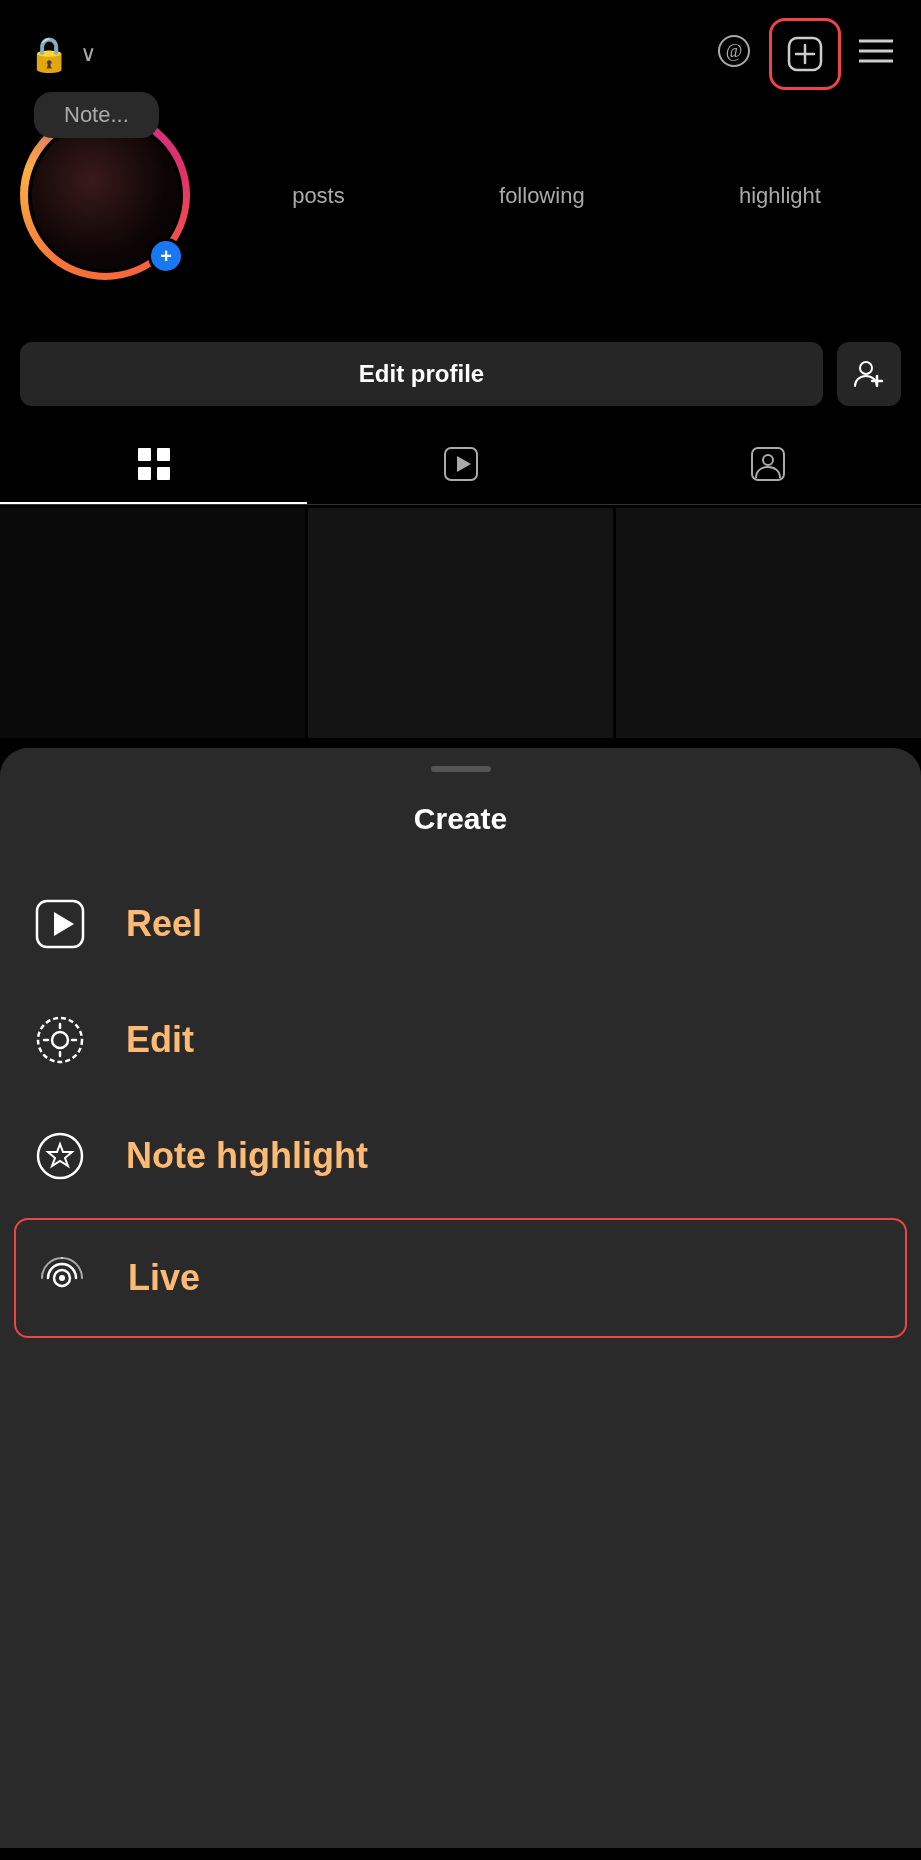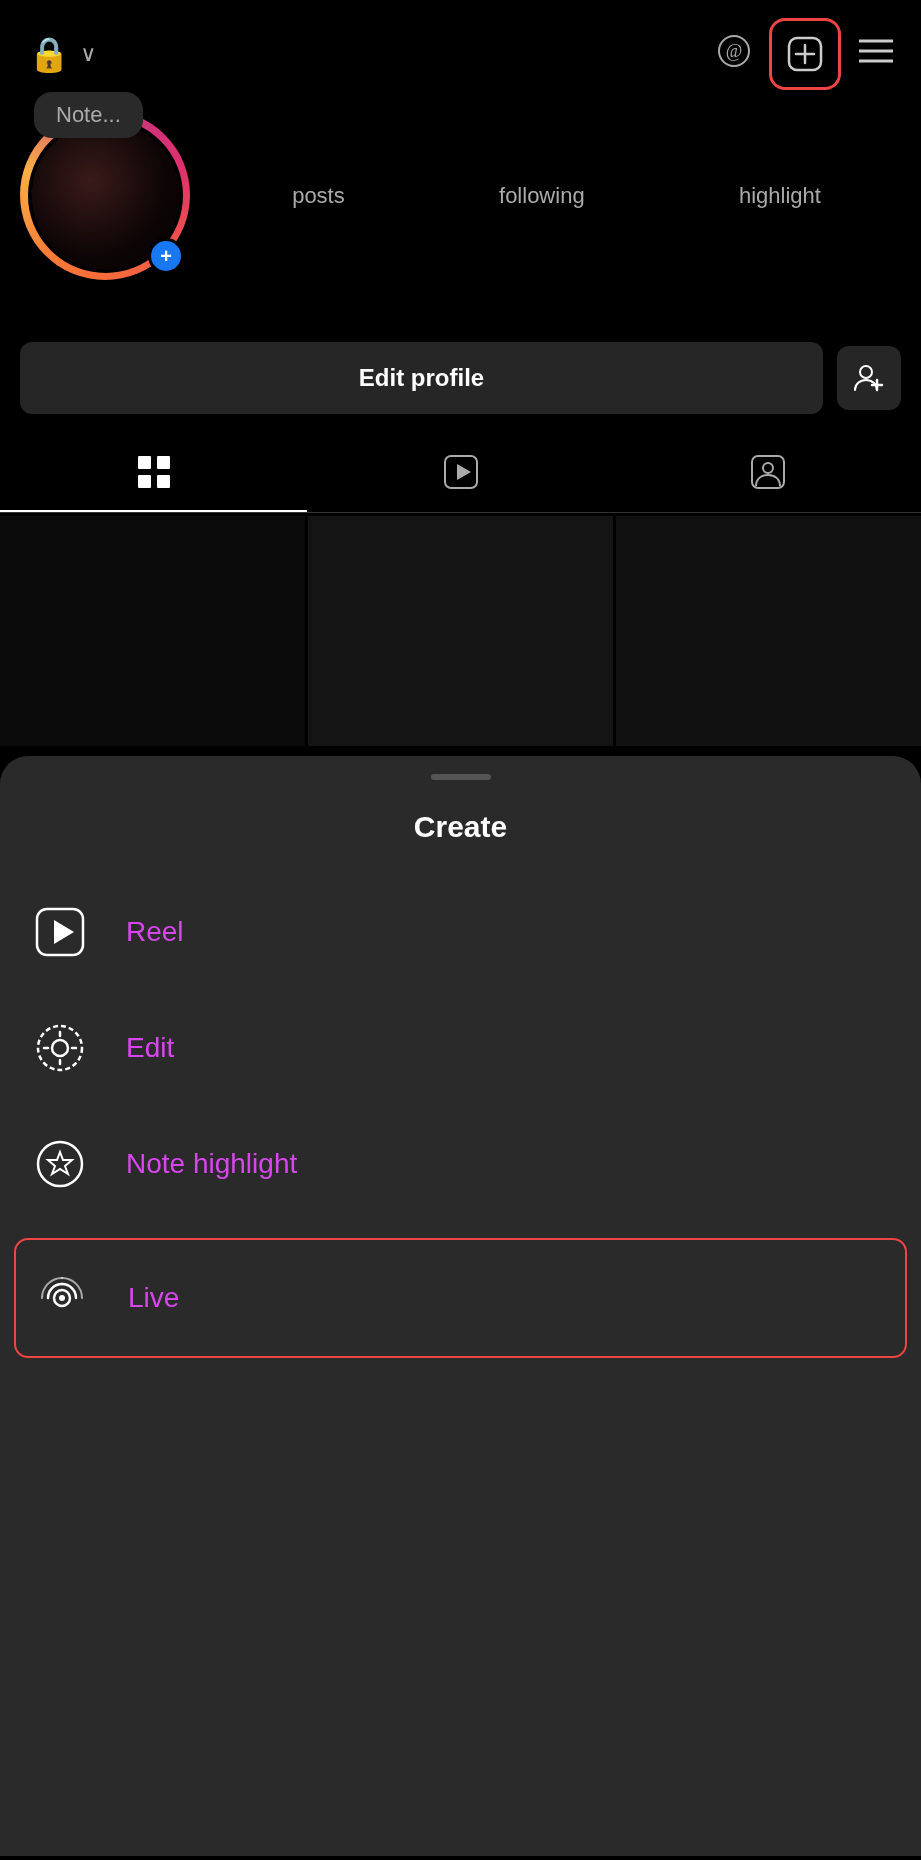--- a/index.html
+++ b/index.html
@@ -85,21 +85,21 @@
       height: 100%;
       background: radial-gradient(circle at 40% 40%, #3a1a1a 0%, #0d0505 60%, #000 100%);
       border-radius: 50%;
     }
     .note-bubble {
       position: absolute;
       top: -18px;
       left: 14px;
       background: #2a2a2a;
       border-radius: 18px;
-      padding: 10px 22px;
+      padding: 10px 30px;
       font-size: 22px;
       color: #aaa;
       white-space: nowrap;
     }
     .add-badge {
       position: absolute;
       bottom: 6px;
       right: 6px;
       width: 36px;
       height: 36px;
@@ -148,21 +148,21 @@
 
     
     .action-buttons {
       display: flex;
       padding: 22px 20px 0 20px;
       gap: 14px;
       align-items: center;
     }
     .btn-edit, .btn-share {
       flex: 1;
-      height: 72px;
+      height: 64px;
       background: #262626;
       border: none;
       border-radius: 12px;
       color: #fff;
       font-size: 24px;
       font-weight: 600;
       cursor: pointer;
       display: flex;
       align-items: center;
       justify-content: center;
@@ -219,21 +219,21 @@
       height: 230px;
       background: #111;
     }
     .grid-cell:nth-child(1) { background: #0a0a0a; }
     .grid-cell:nth-child(2) { background: #0d0d0d; }
     .grid-cell:nth-child(3) { background: #090909; }
 
     
     .bottom-sheet-overlay {
       position: absolute;
-      bottom: 4px;
+      bottom: 12px;
       left: 0;
       right: 0;
       height: 1100px;
       background: #2a2a2a;
       border-radius: 28px 28px 0 0;
       display: flex;
       flex-direction: column;
     }
     .sheet-handle {
       width: 60px;
@@ -265,23 +265,23 @@
       width: 60px;
       height: 60px;
       display: flex;
       align-items: center;
       justify-content: center;
       font-size: 38px;
       color: #fff;
       flex-shrink: 0;
     }
     .sheet-item-label {
-      font-size: 28px;
-      color: #d946ef;
-      font-weight: 400;
+      font-size: 36px;
+      color: #fdba74;
+      font-weight: 700;
     }
     .sheet-item.highlighted {
       border: 2px solid #e44;
       border-radius: 12px;
       margin: 0 -16px;
       padding: 28px 16px;
     }
   </style>
 </head>
 <body>
@@ -433,21 +433,21 @@
     <div class="sheet-item">
       <div class="sheet-item-icon">
         <svg width="52" height="52" viewBox="0 0 52 52" fill="none">
           <circle cx="26" cy="26" r="22" stroke="#fff" stroke-width="2.5" fill="none"></circle>
           <path d="M26 14 L29 22 L38 22 L31 28 L34 36 L26 31 L18 36 L21 28 L14 22 L23 22 Z" stroke="#fff" stroke-width="2" fill="none"></path>
         </svg>
       </div>
       <span class="sheet-item-label">Note highlight</span>
     </div>
 
-    <div class="sheet-item highlighted" style="border:2.5px solid #e44;border-radius:14px;margin:16px -16px;padding:28px 16px;">
+    <div class="sheet-item highlighted" style="border:2.5px solid #e44;border-radius:14px;margin:4px -16px;padding:28px 16px;">
       <div class="sheet-item-icon">
         <svg width="52" height="52" viewBox="0 0 52 52" fill="none">
           <circle cx="26" cy="26" r="8" stroke="#fff" stroke-width="2.5" fill="none"></circle>
           <path d="M12 26 A14 14 0 0 1 26 12" stroke="#fff" stroke-width="2.5" fill="none" stroke-linecap="round"></path>
           <path d="M40 26 A14 14 0 0 0 26 12" stroke="#fff" stroke-width="2.5" fill="none" stroke-linecap="round"></path>
           <path d="M6 26 A20 20 0 0 1 26 6" stroke="#fff" stroke-width="2" fill="none" stroke-linecap="round" opacity="0.6"></path>
           <path d="M46 26 A20 20 0 0 0 26 6" stroke="#fff" stroke-width="2" fill="none" stroke-linecap="round" opacity="0.6"></path>
           <circle cx="26" cy="26" r="3" fill="#fff"></circle>
         </svg>
       </div>

